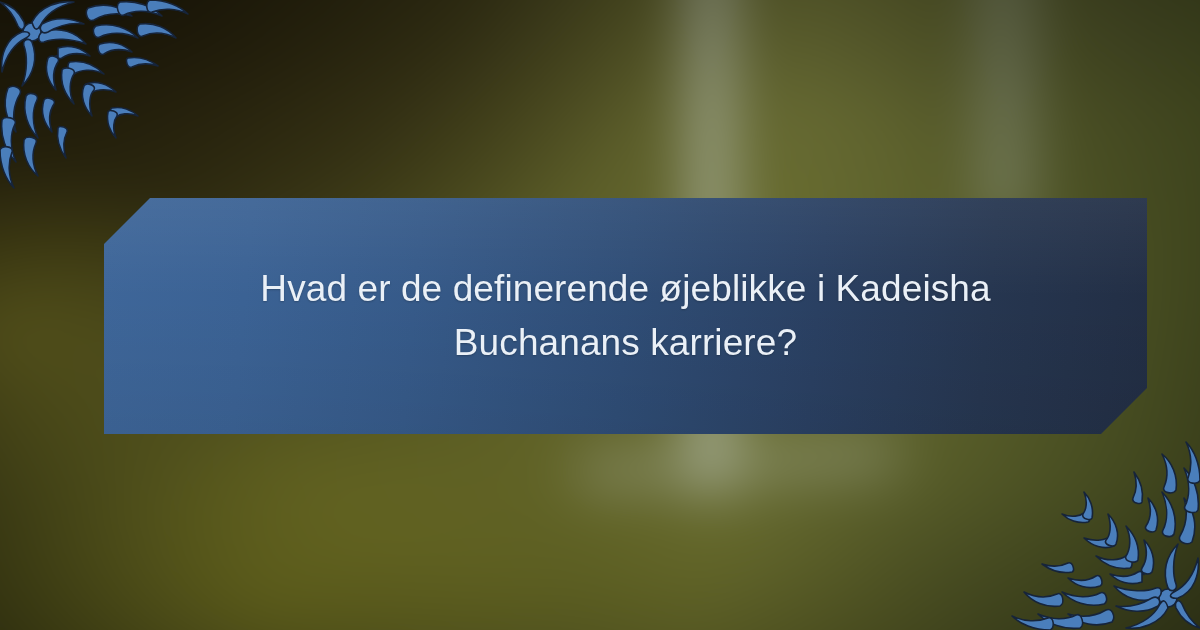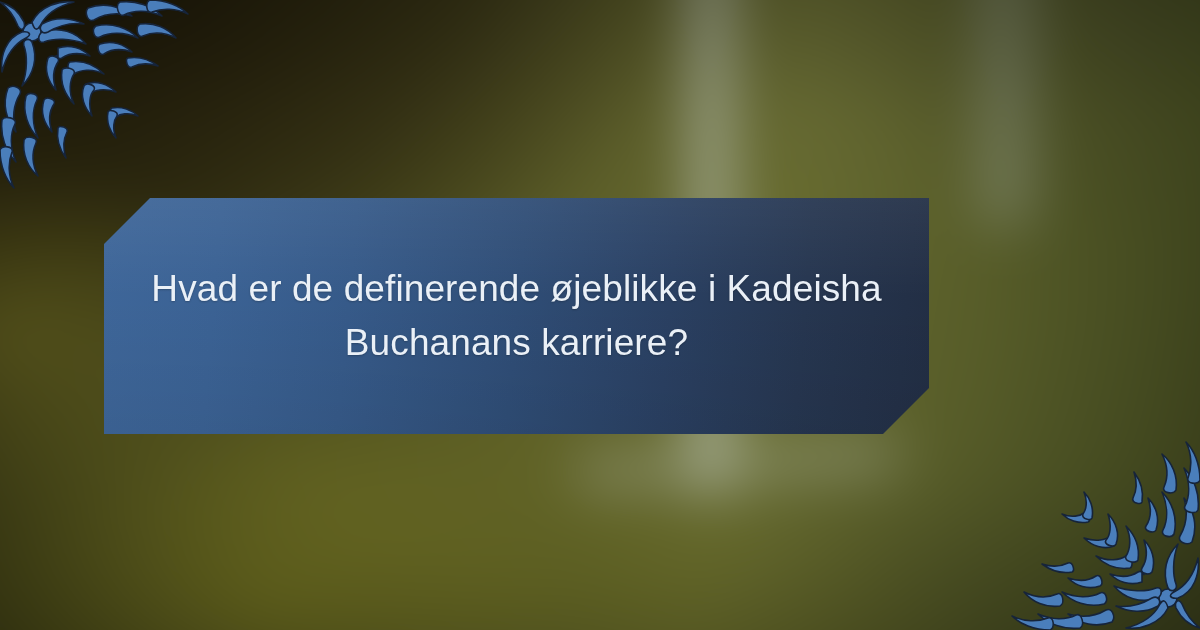--- a/index.html
+++ b/index.html
@@ -115,21 +115,21 @@
     pointer-events:none;
   }
   .ornament svg { display:block; width:190px; height:190px; }
   .orn-tl { left:0; top:0; }
   .orn-br { right:0; bottom:0; transform: rotate(180deg); }
 
   
   .banner {
     position:absolute;
     left:104px; top:198px;
-    width:825px; height:236px;
+    width:1043px; height:236px;
     background: linear-gradient(95deg,
       #3e6699 0%, #3b6294 14%, #365a89 30%,
       #2f4d76 50%, #2a4062 68%, #263650 84%, #222e44 100%);
     clip-path: polygon(
       46px 0, 100% 0, 100% calc(100% - 46px),
       calc(100% - 46px) 100%, 0 100%, 0 46px);
     display:flex;
     align-items:center;
     justify-content:center;
     box-shadow: 0 10px 34px rgba(0,0,0,0.30);

